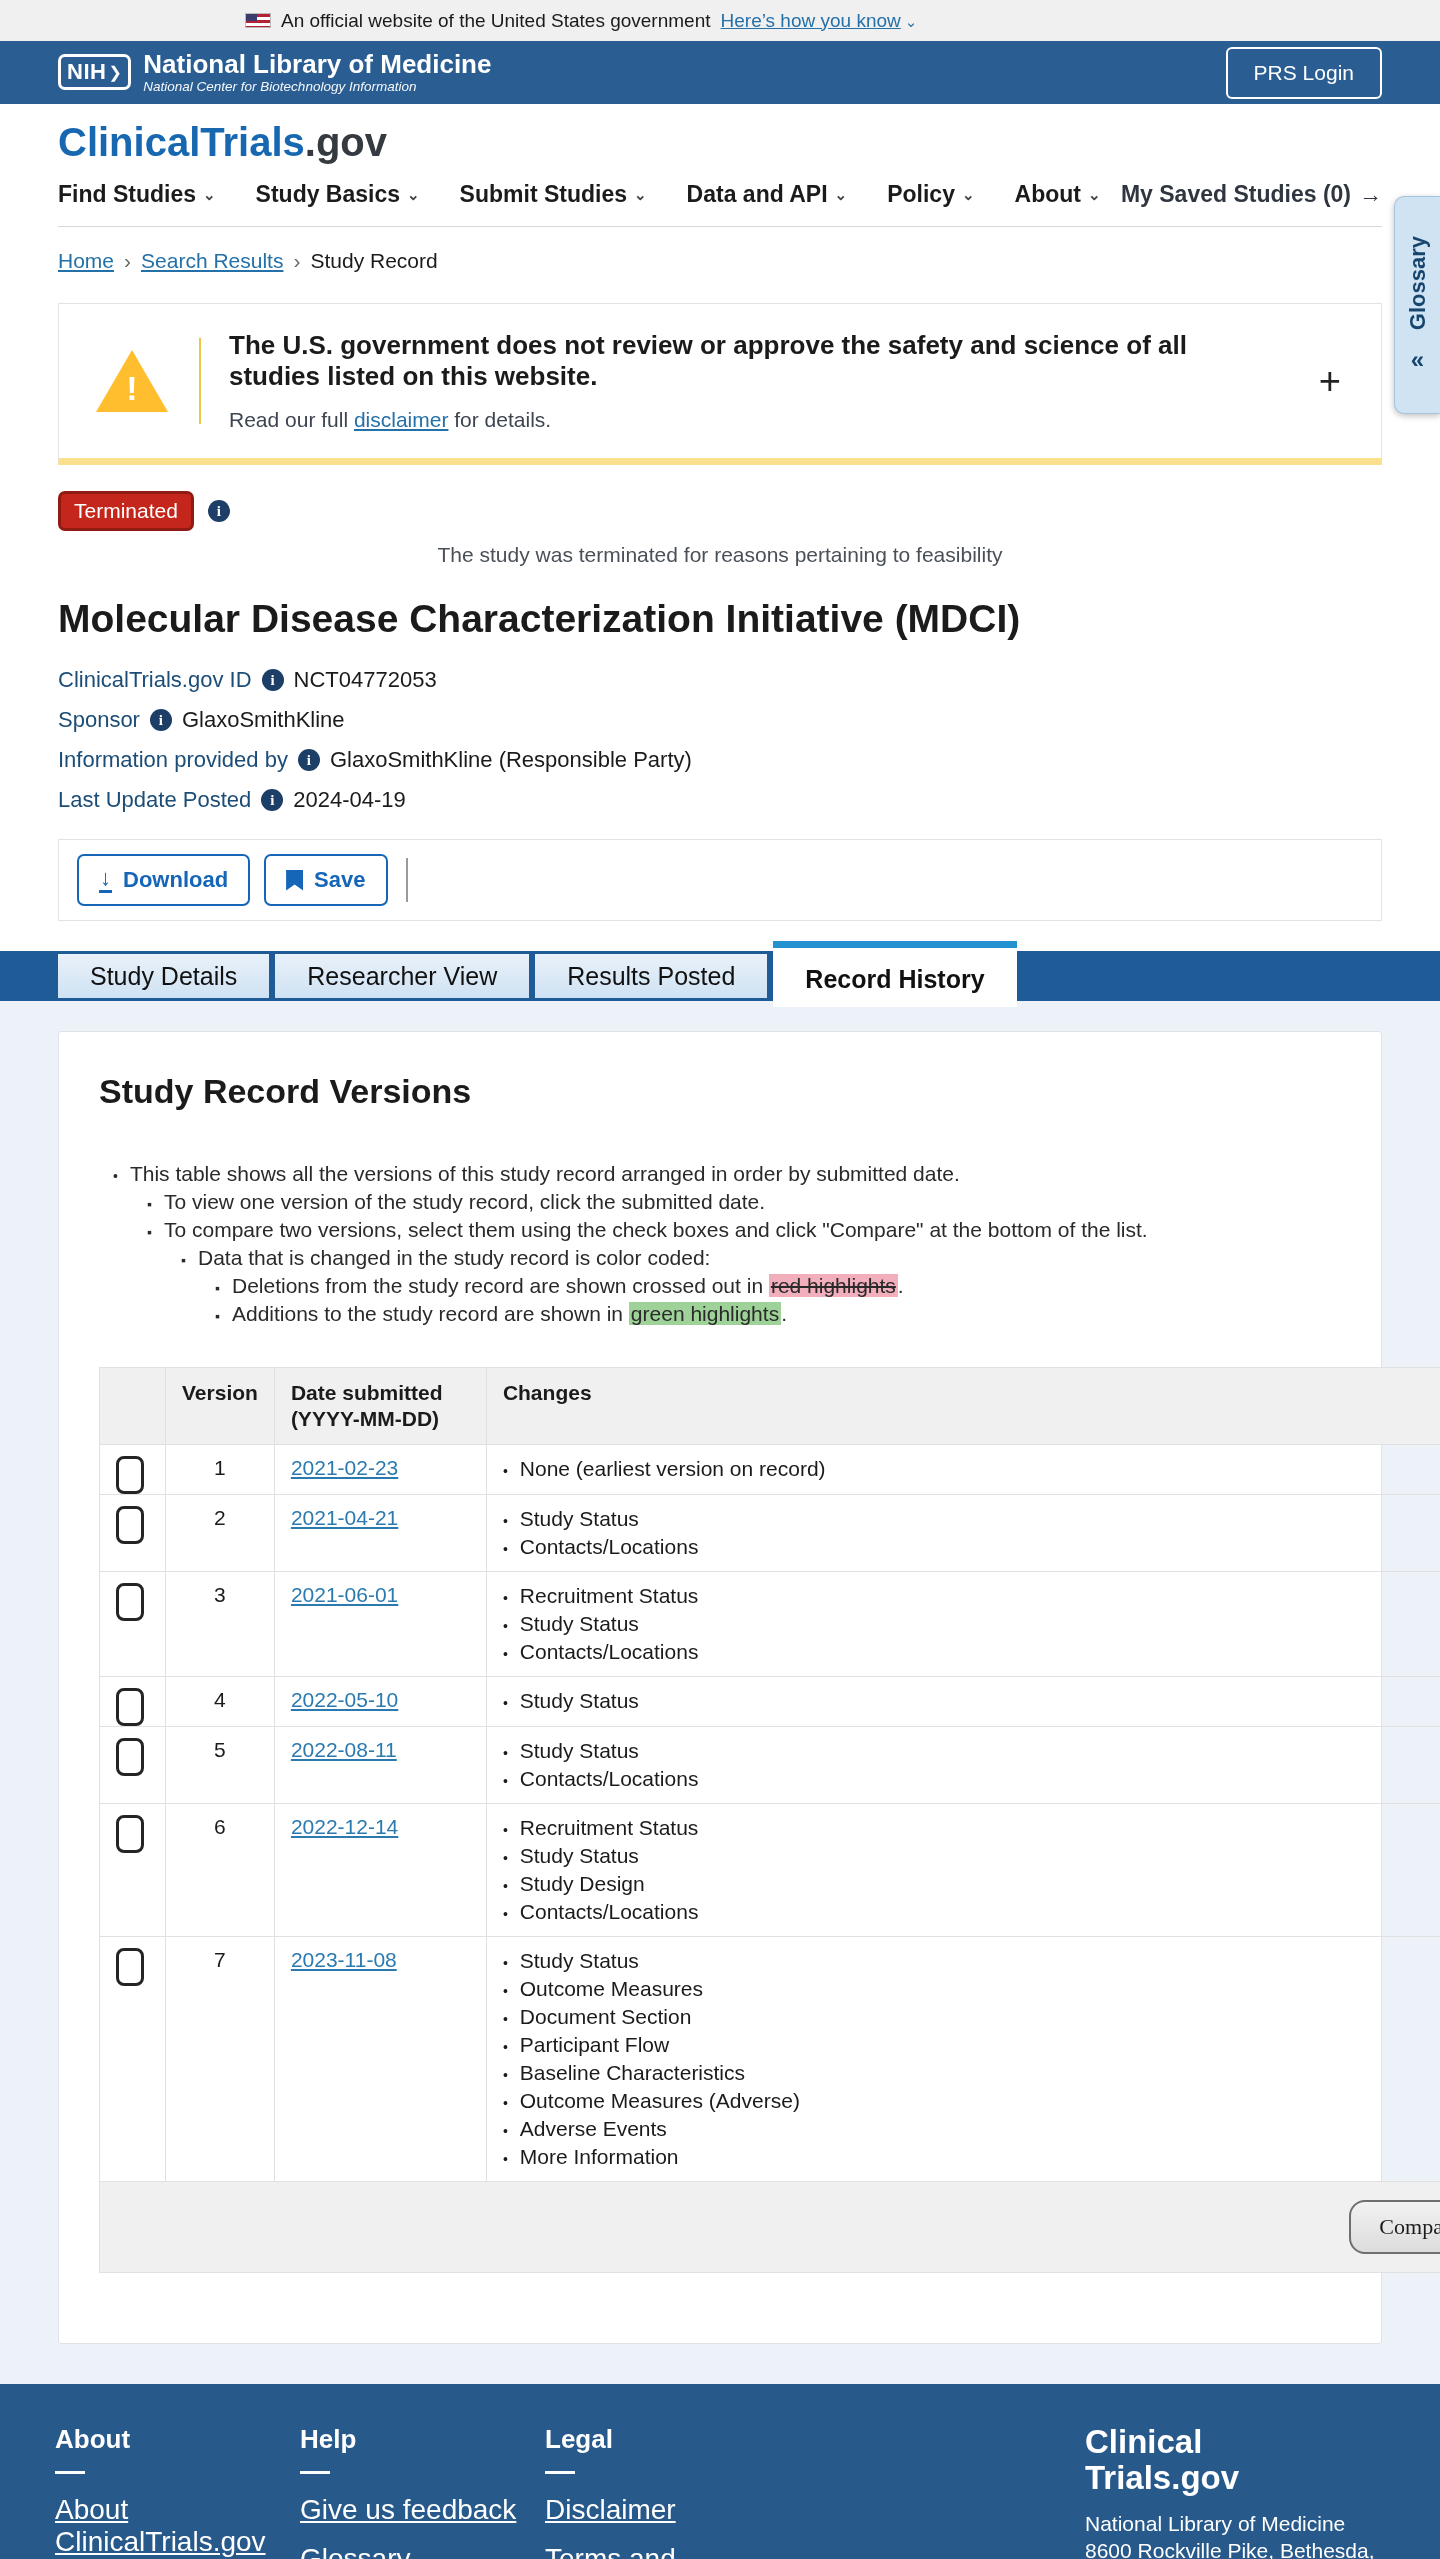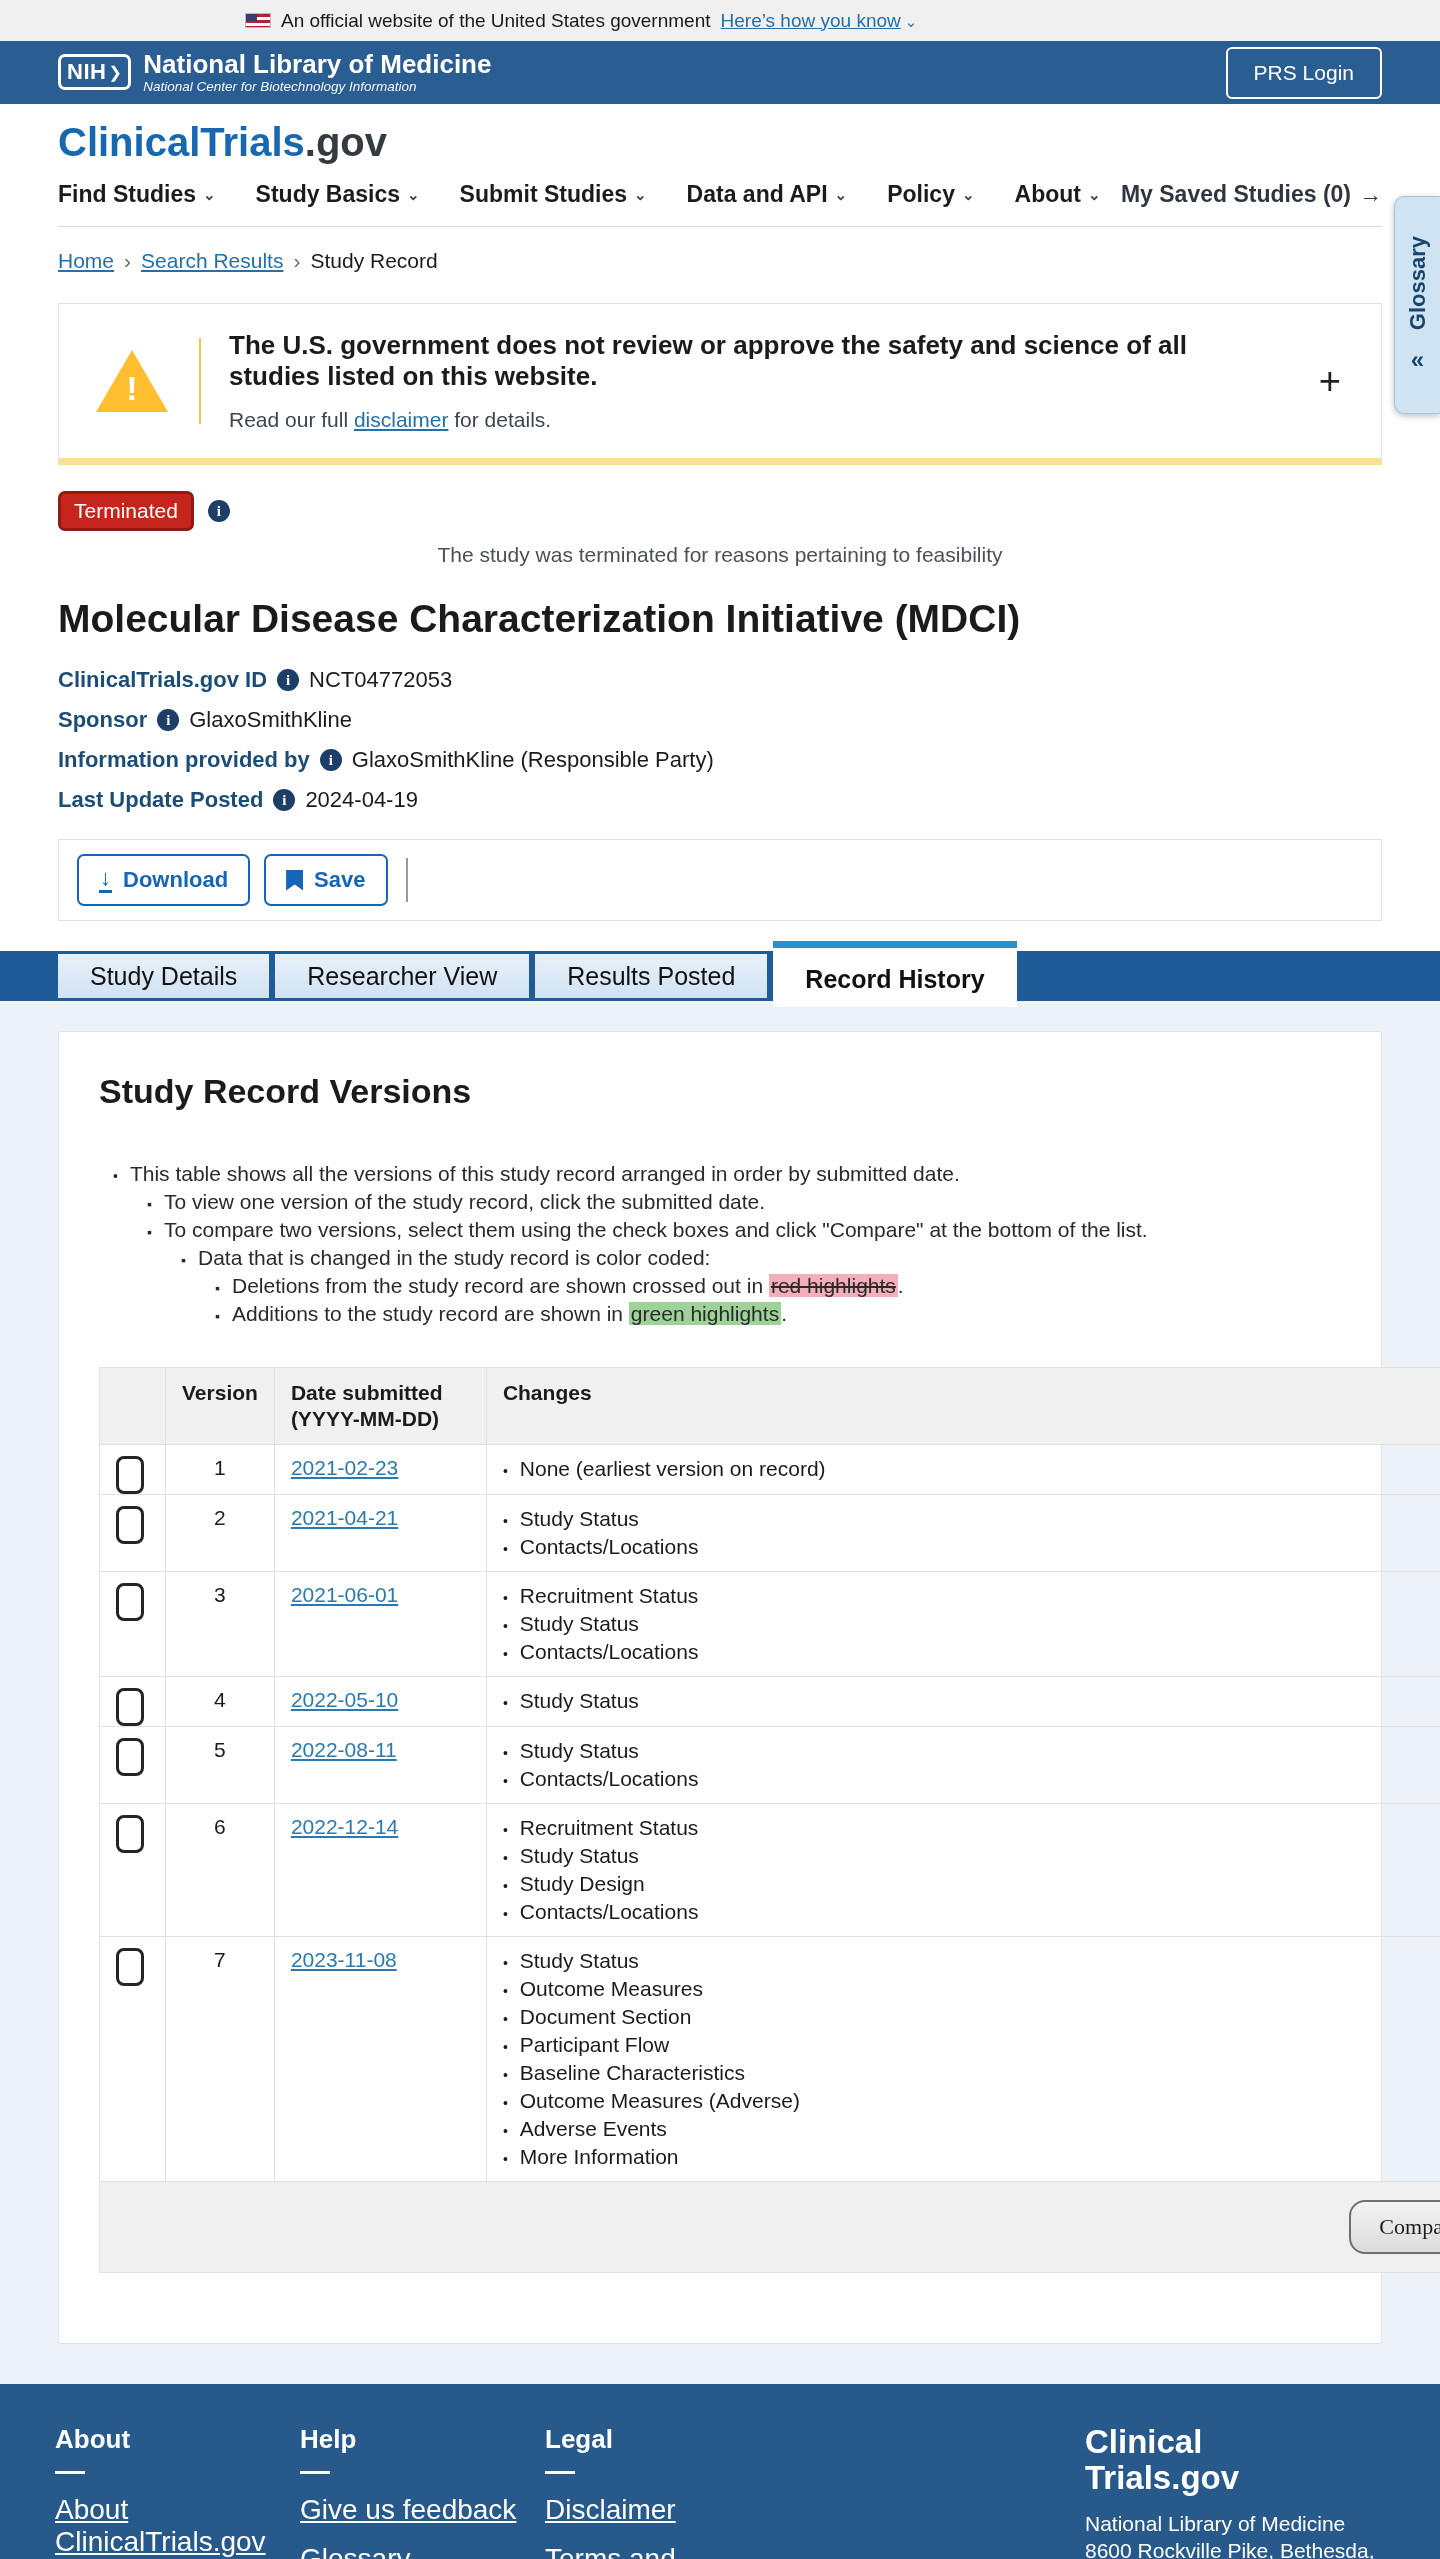--- a/index.html
+++ b/index.html
@@ -72,21 +72,21 @@
 
   
   .status-row{margin:26px 58px 0; display:flex; align-items:center; gap:14px;}
   .badge{background:var(--terminated-red); border:3px solid var(--terminated-border); border-radius:7px; color:#fff; font-size:21px; padding:5px 13px;}
   .info-ic{width:22px; height:22px; border-radius:50%; background:#1c3e67; color:#fff; font-size:15px; font-weight:700;
     display:inline-flex; align-items:center; justify-content:center; font-family:"Liberation Serif", serif; flex:0 0 auto; cursor:pointer;}
   .status-note{margin:12px 58px 0; font-size:21px; color:#4a5058;text-align:center;}
   .study-title{margin:30px 58px 0; font-size:39px; font-weight:700; color:#1b1b1b;}
   .fields{margin:26px 58px 0;}
   .field{display:flex; align-items:center; gap:10px; margin-bottom:14px; font-size:22px;}
-  .flabel{color:var(--label-blue); font-weight:700;}
+  .flabel{color:var(--label-blue); font-weight:400;}
   .fvalue{color:#1b1b1b;}
 
   
   .actions-card{margin:26px 58px 0; border:1px solid #e3e3e3; background:#fff; padding:14px 18px; display:flex; align-items:center; gap:14px;}
   .act-btn{display:flex; align-items:center; gap:11px; border:2.5px solid #1565b8; border-radius:7px; background:#fff;
     color:#1565b8; font-weight:700; font-size:22px; padding:11px 20px; font-family:inherit; cursor:pointer;}
   .dl-ic{display:inline-block; border-bottom:3px solid currentColor; padding:0 1px 1px; line-height:1; font-weight:700;}
   .bm-ic{width:17px; height:21px; background:currentColor; display:inline-block;
     clip-path:polygon(0 0,100% 0,100% 100%,50% 72%,0 100%);}
   .vdiv{width:2px; height:44px; background:#9a9a9a; margin-left:4px;}

